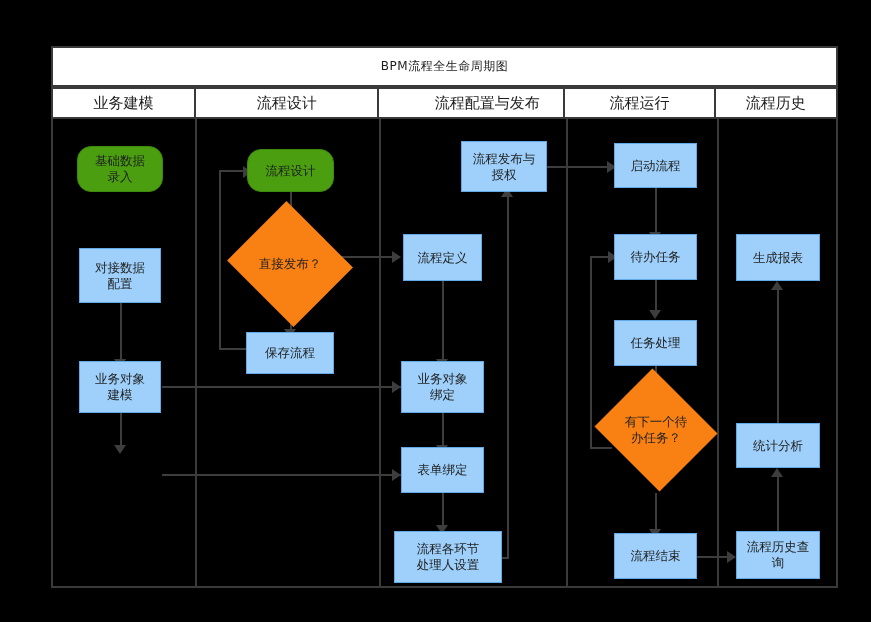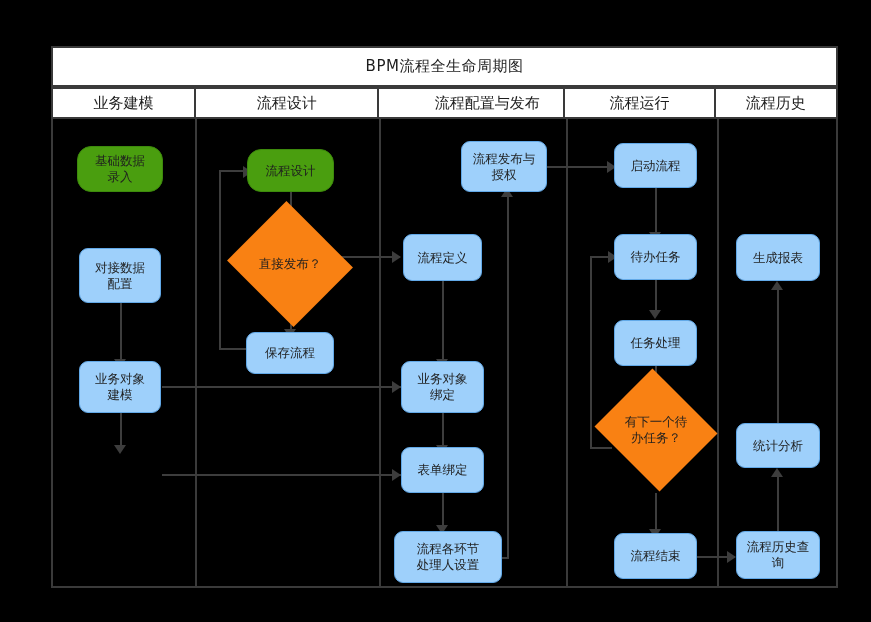--- a/index.html
+++ b/index.html
@@ -11,42 +11,42 @@
 
   
   .frame{
     position:absolute;left:51px;top:46px;width:787px;height:542px;
     border:2px solid #3a3a3a;box-sizing:border-box;background:transparent;
   }
   .title-bar{
     position:absolute;left:51px;top:46px;width:787px;height:41px;
     background:#fff;border:2px solid #3a3a3a;box-sizing:border-box;
     display:flex;align-items:center;justify-content:center;
-    font-size:15px;color:#1d1d1d;letter-spacing:.5px;
+    font-size:12px;color:#1d1d1d;letter-spacing:.5px;
   }
   .lane-head-row{
     position:absolute;left:51px;top:87px;width:787px;height:32px;
     display:flex;box-sizing:border-box;
   }
   .lane-head{
     background:#fff;border:2px solid #3a3a3a;box-sizing:border-box;
     margin-left:-2px;display:flex;align-items:center;justify-content:center;
     font-size:15px;color:#1d1d1d;
   }
   .lane-head:first-child{margin-left:0;}
   .lane-div{
     position:absolute;top:119px;width:2px;height:469px;background:#3a3a3a;
   }
 
   
   .node{
     position:absolute;box-sizing:border-box;
     display:flex;align-items:center;justify-content:center;
     text-align:center;line-height:1.25;
-    font-size:12.5px;color:#1f1f1f;border-radius:9px;
+    font-size:12.5px;color:#1f1f1f;
   }
   .node.blue{background:#9ed0fb;border:1px solid #62a9e8;}
   .node.green{background:#4a9e0f;border:1px solid #3d8a0c;border-radius:14px;color:#1f1f1f;}
   .node.diamond{
     background:transparent;border:none;justify-content:center;
   }
   .diamond-shape{
     position:absolute;left:0;top:0;width:100%;height:100%;
     background:#f98113;
     transform:rotate(45deg);

